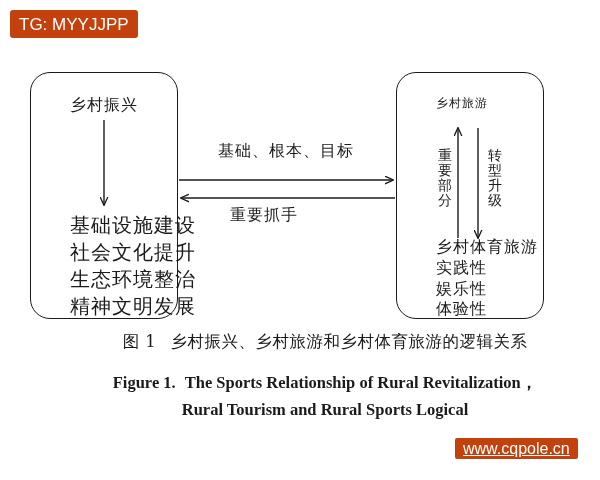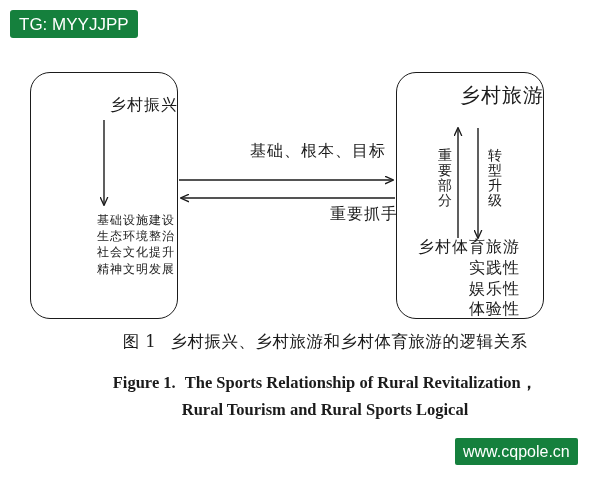--- a/index.html
+++ b/index.html
@@ -13,43 +13,44 @@
     height: 480px;
     background: #ffffff;
     overflow: hidden;
     font-family: "DejaVu Serif", "Liberation Serif", serif;
     color: #1a1a1a;
   }
 
   
   .badge {
     position: absolute;
-    background: #15803d;
+    background: #c2410c;
     color: #ffffff;
     font-family: "Liberation Sans", "DejaVu Sans", sans-serif;
     white-space: nowrap;
     line-height: 1;
     display: flex;
     align-items: center;
   }
   #tg-badge {
     left: 10px;
     top: 10px;
     height: 28px;
     padding: 0 9px;
     font-size: 17px;
     border-radius: 3px;
   }
   #watermark-badge {
     left: 455px;
     top: 438px;
-    height: 27px;
+    height: 21px;
     padding: 0 8px;
     font-size: 16px;
     border-radius: 2px;
+    text-decoration: underline;
   }
 
   
   #diagram {
     position: absolute;
     left: 0;
     top: 0;
     width: 600px;
     height: 330px;
   }
@@ -71,40 +72,41 @@
 
   .cn {
     font-family: "DejaVu Serif", "Liberation Serif", serif;
     color: #1b1b1b;
     white-space: nowrap;
     letter-spacing: 1px;
   }
 
   .lbl {
     position: absolute;
-    text-align: right;
+    text-align: left;
     line-height: 1.18;
+    margin-left: 40px;
   }
 
   
   #left-title {
     left: 30px; top: 96px; width: 148px;
     font-size: 16px;
   }
   #left-list {
     left: 30px; top: 212px; width: 145px;
+    font-size: 20px;
+    line-height: 1.35;
+  }
+  #left-list span { display: block; }
+
+  
+  #right-title {
+    left: 396px; top: 96px; width: 148px;
     font-size: 12px;
-    line-height: 1.35;
-  }
-  #left-list span { display: block; }
-
-  
-  #right-title {
-    left: 396px; top: 84px; width: 148px;
-    font-size: 20px;
   }
   #right-list {
     left: 396px; top: 237px; width: 124px;
     font-size: 16px;
     line-height: 1.3;
   }
   #right-list span { display: block; }
 
   
   .vlabel {
@@ -119,21 +121,20 @@
   #v-label-down { left: 487px; top: 148px; }
 
   
   #mid-label-top {
     left: 178px; top: 142px; width: 208px;
     font-size: 16px;
   }
   #mid-label-bottom {
     left: 190px; top: 206px; width: 208px;
     font-size: 16px;
-    font-family: Liberation Mono, monospace;
   }
 
   
   .caption {
     position: absolute;
     width: 600px;
     text-align: center;
     color: #1b1b1b;
     padding-left: 25px;
   }
@@ -192,22 +193,22 @@
       <line x1="478" y1="128" x2="478" y2="238" stroke="#1b1b1b" stroke-width="1.4" marker-end="url(#ah-down)"></line>
     </svg>
 
     <div class="node-box" id="box-left"></div>
     <div class="node-box" id="box-right"></div>
 
     <div class="lbl cn" id="left-title">乡村振兴</div>
 
     <div class="lbl cn" id="left-list">
       <span>基础设施建设</span>
+      <span>社会文化提升</span>
       <span>生态环境整治</span>
-      <span>社会文化提升</span>
       <span>精神文明发展</span>
     </div>
 
     <div class="lbl cn" id="right-title">乡村旅游</div>
 
     <div class="lbl cn" id="right-list">
       <span>乡村体育旅游</span>
       <span>实践性</span>
       <span>娱乐性</span>
       <span>体验性</span>

